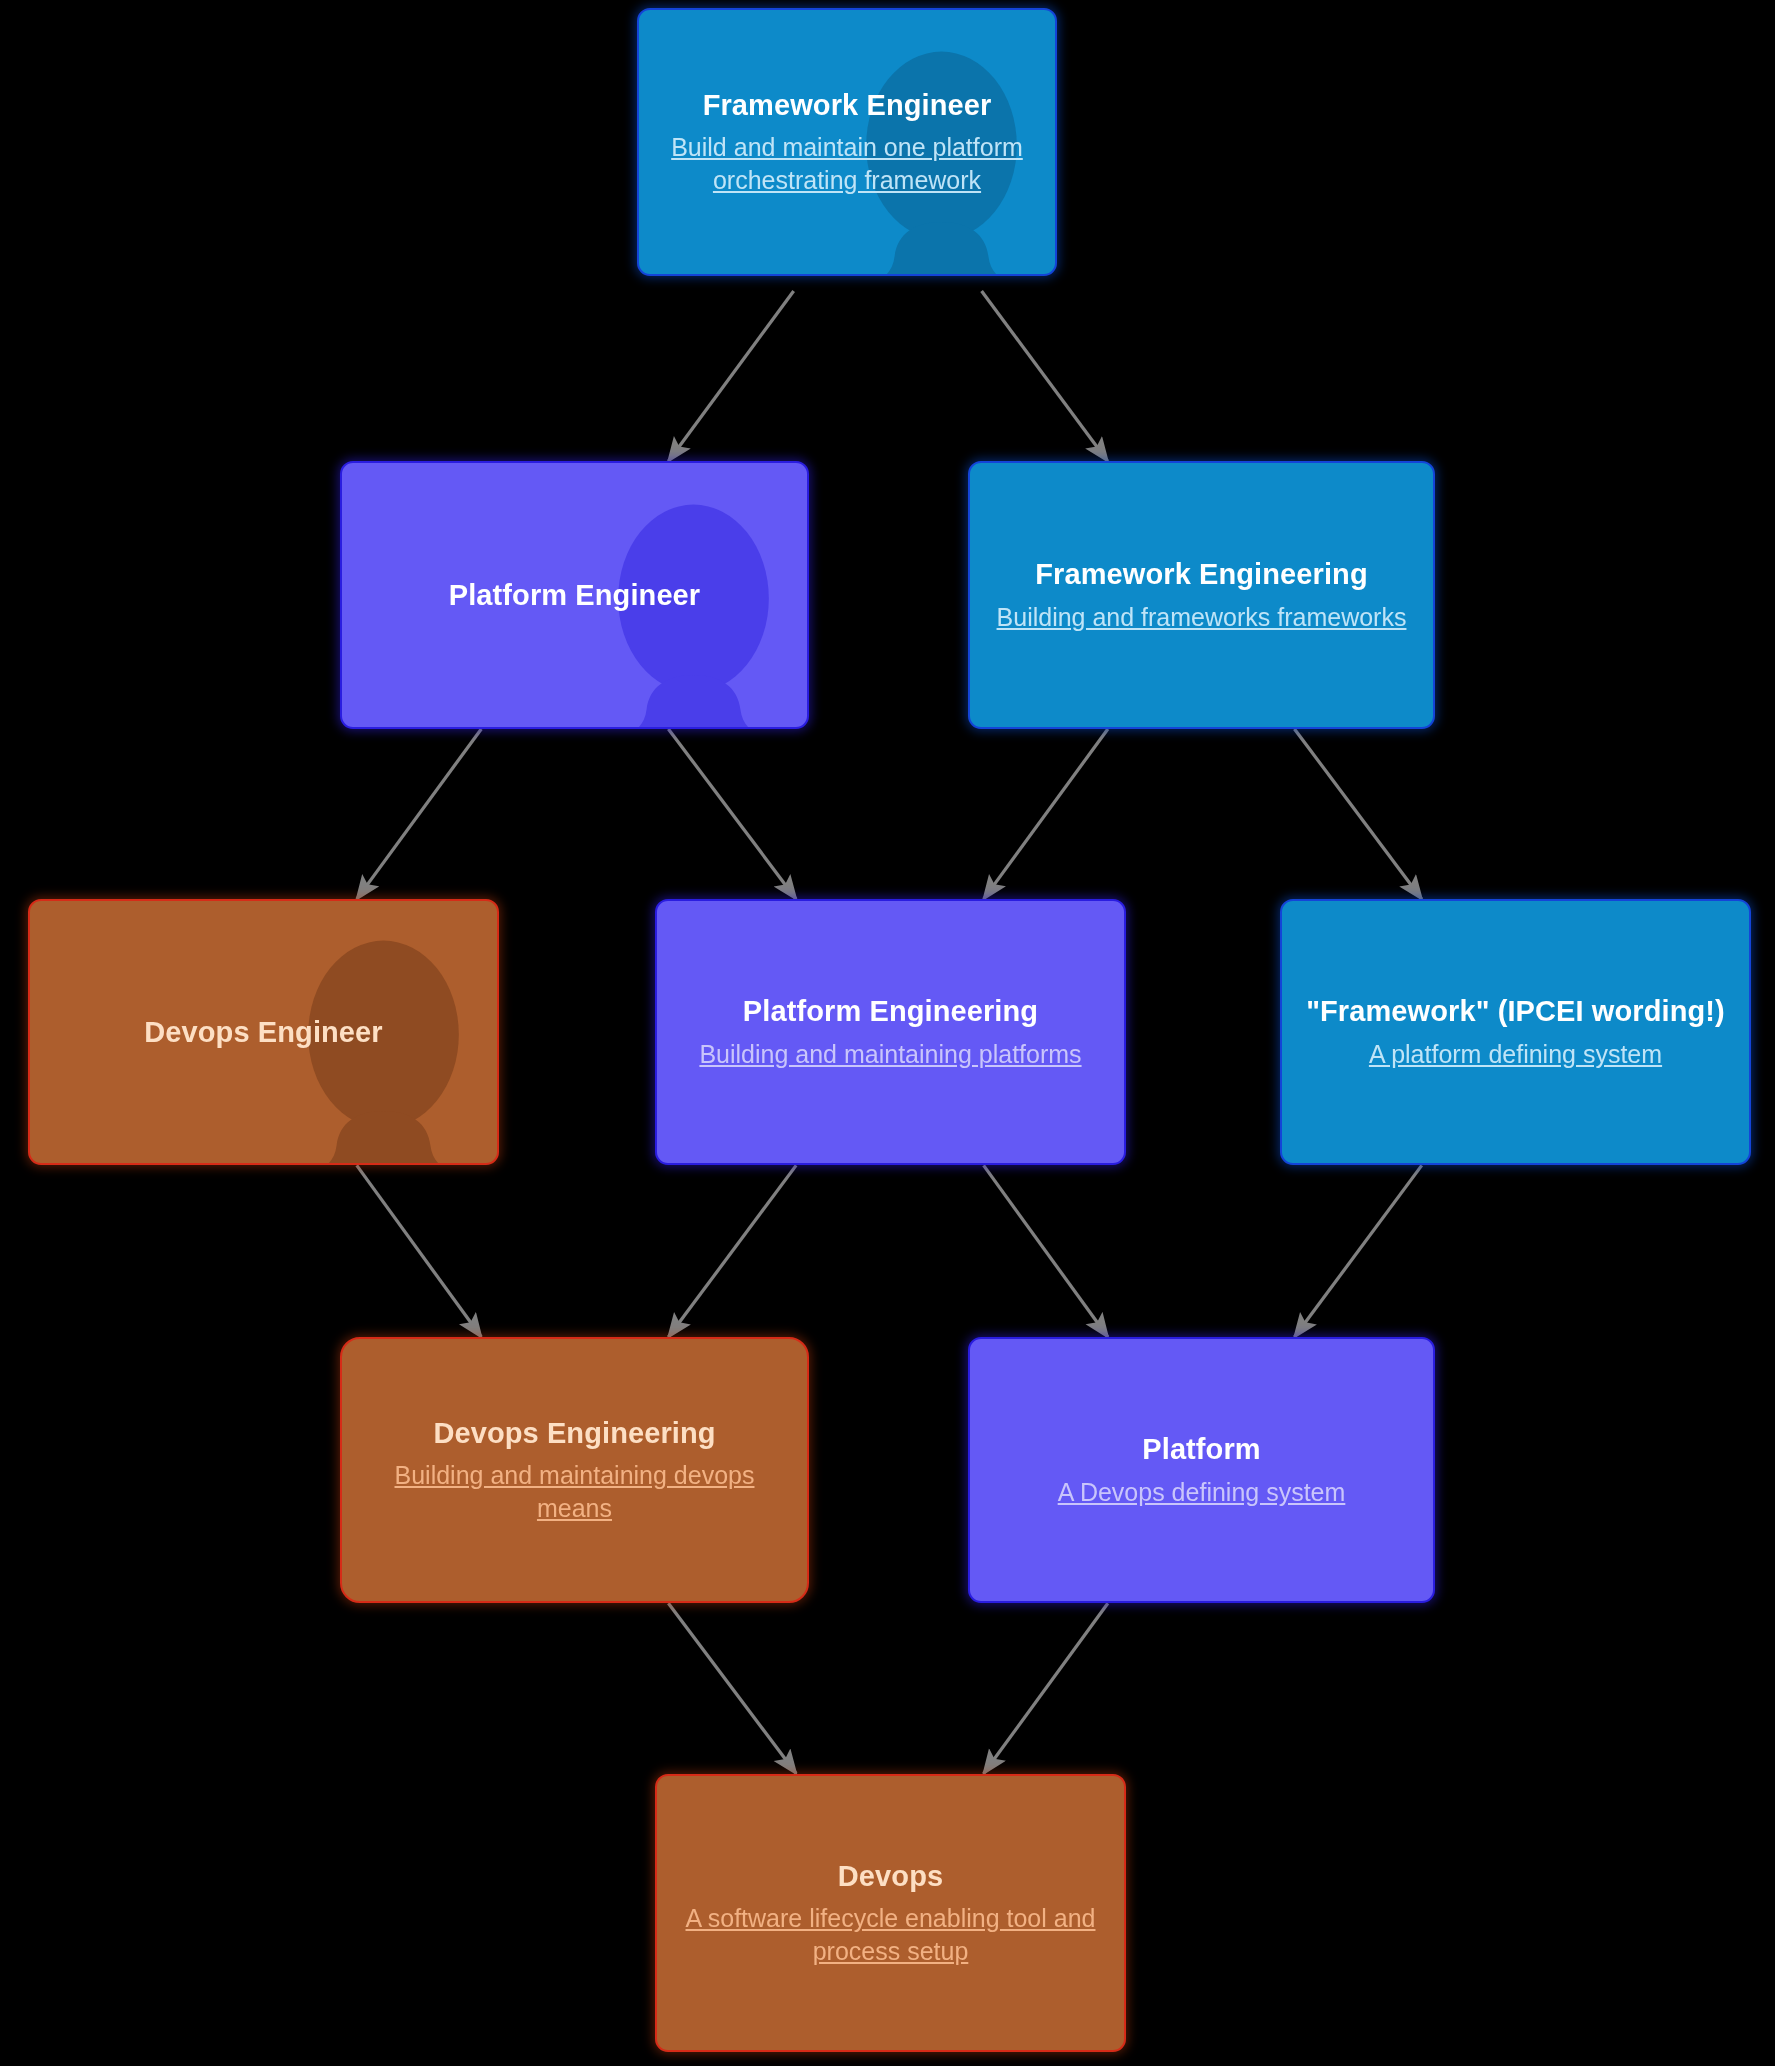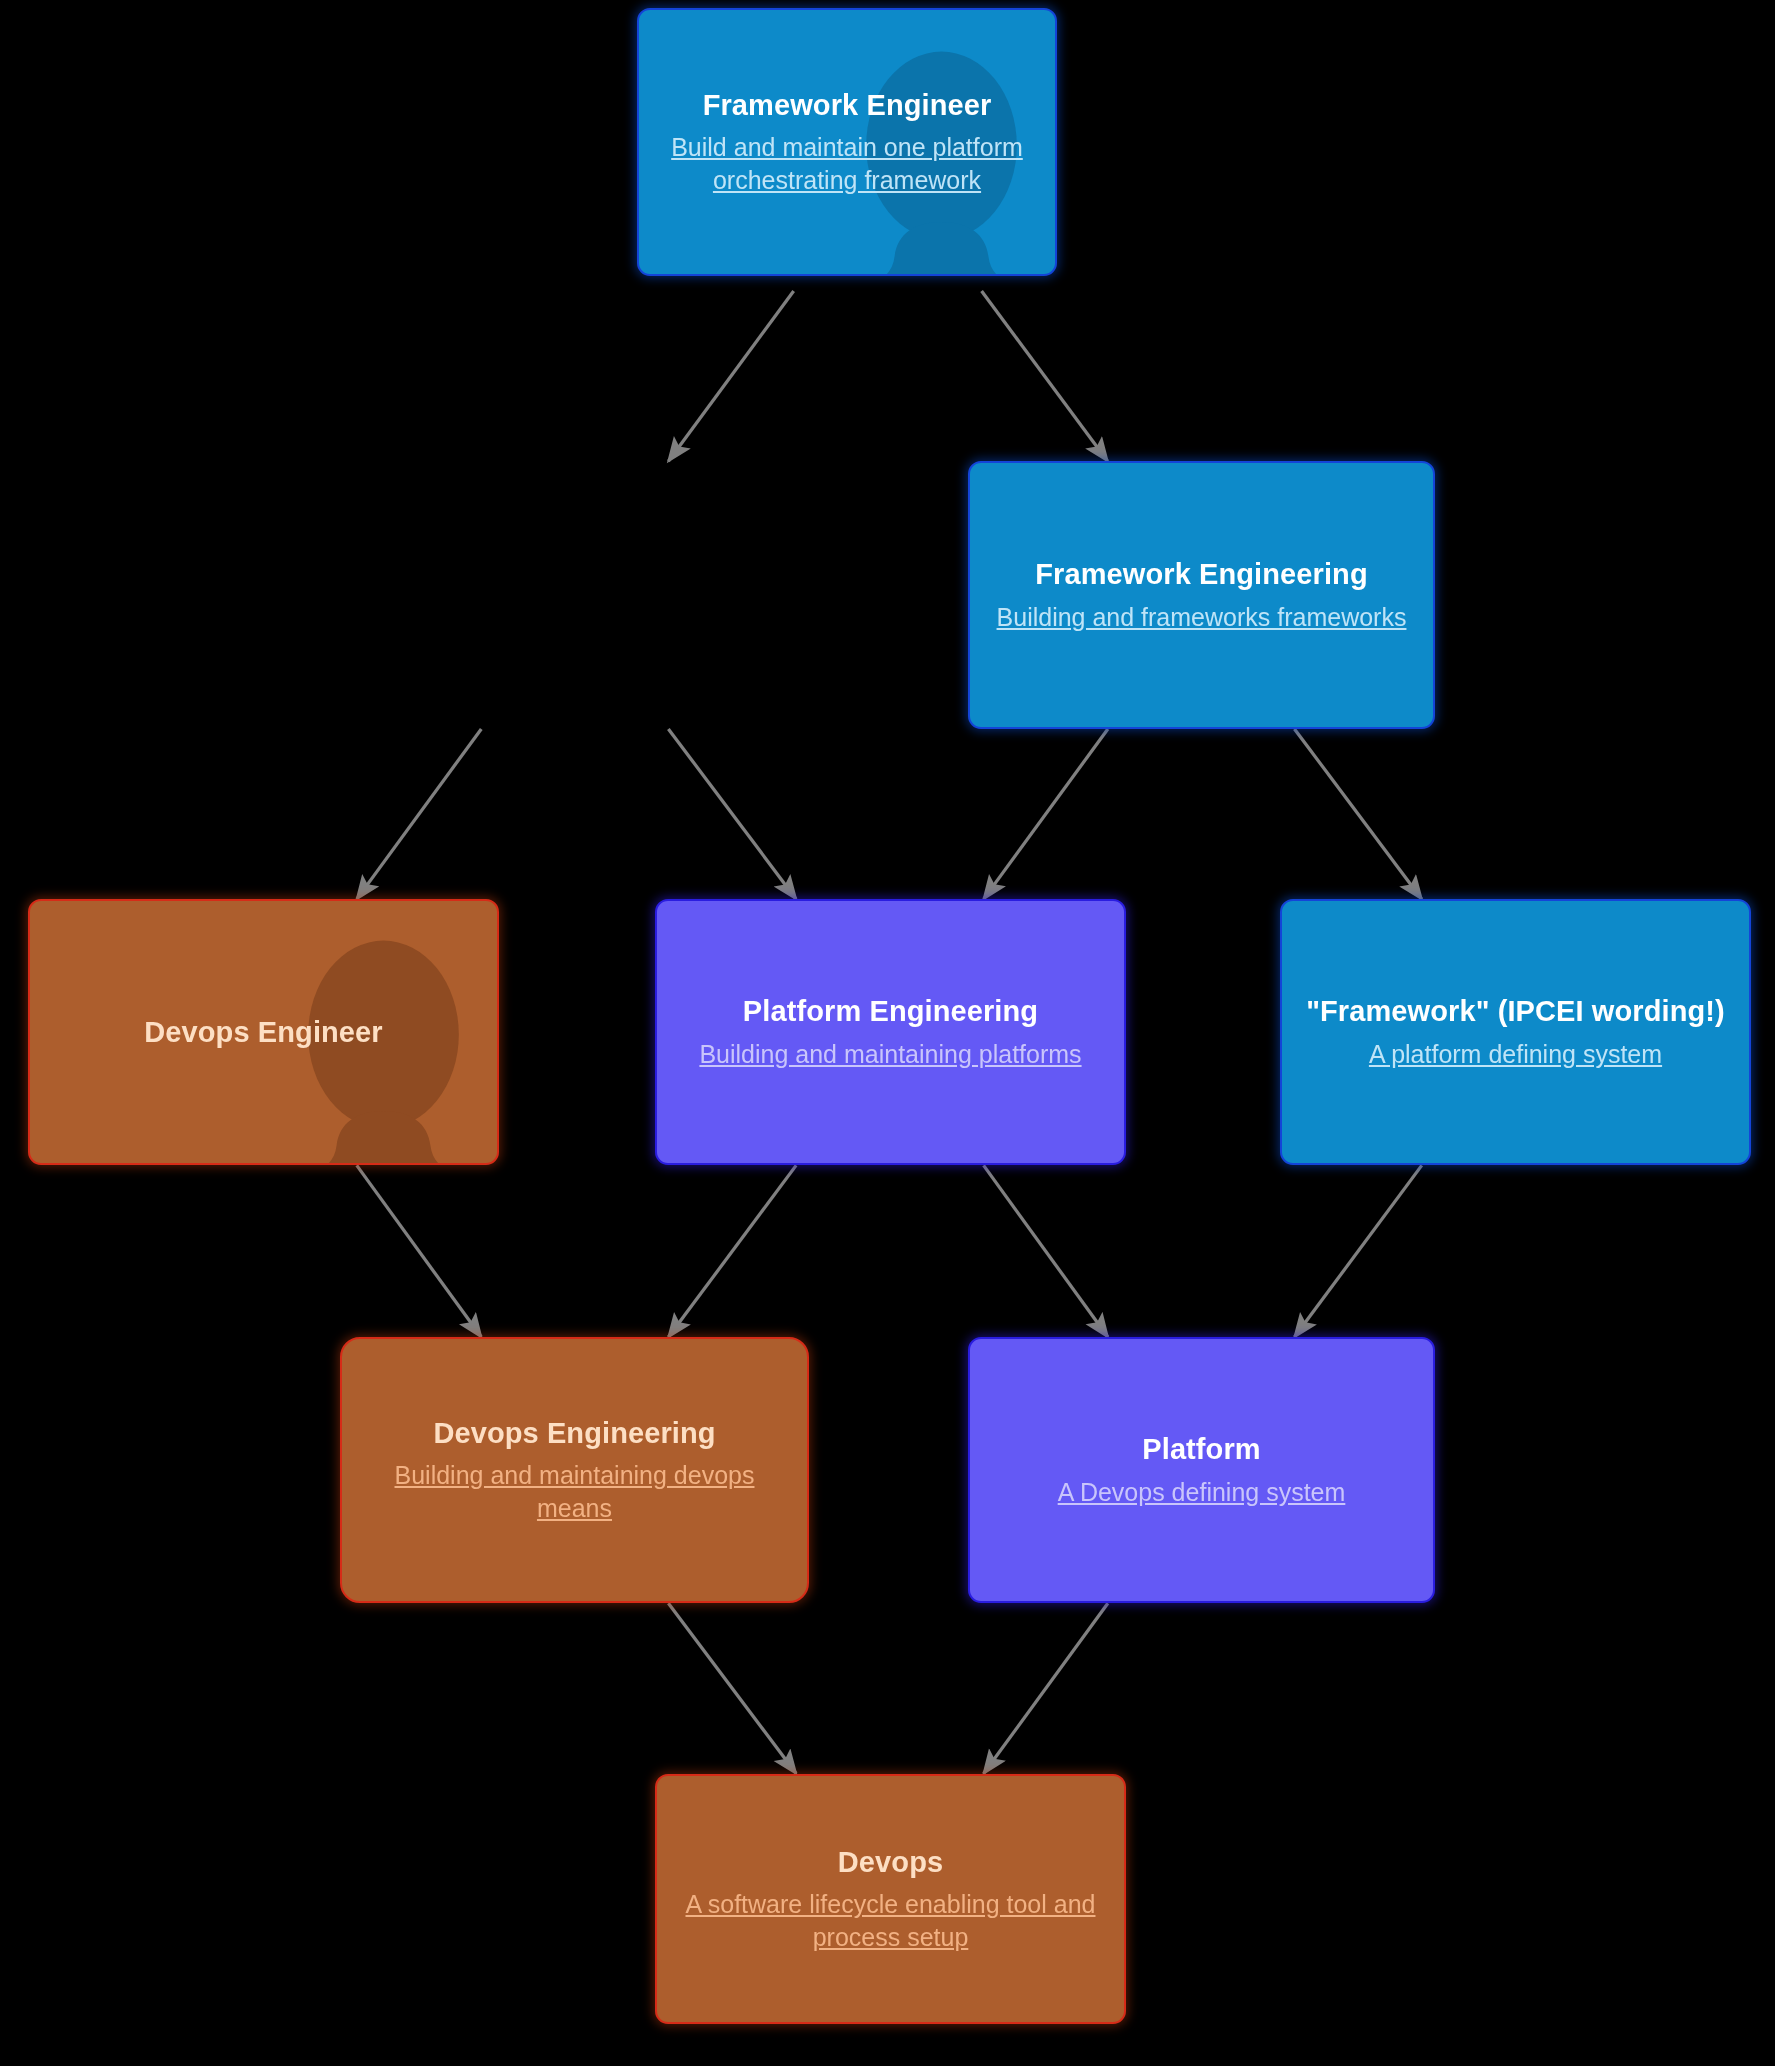--- a/index.html
+++ b/index.html
@@ -132,20 +132,30 @@
     <svg class="person-icon" viewBox="0 0 200 250">
       <ellipse cx="100" cy="78" rx="61" ry="76"></ellipse>
       <path d="M100 140 c-22 0 -36 10 -38 28 c-2 17 -16 22 -30 26 c-24 7 -36 24 -41 56 c-3 22 -4 40 -4 62 h226 c0 -22 -1 -40 -4 -62 c-5 -32 -17 -49 -41 -56 c-14 -4 -28 -9 -30 -26 c-2 -18 -16 -28 -38 -28 z"></path>
     </svg>
     <div class="txt-wrap">
       <div class="node-title">Framework Engineer</div>
       <div class="node-subtitle">Build and maintain one platform orchestrating framework</div>
     </div>
   </div>
 
+  <div class="node theme-purple" style="left: 340px; top: 461px; width: 469px; height: 268px;">
+    <svg class="person-icon" viewBox="0 0 200 250">
+      <ellipse cx="100" cy="78" rx="61" ry="76"></ellipse>
+      <path d="M100 140 c-22 0 -36 10 -38 28 c-2 17 -16 22 -30 26 c-24 7 -36 24 -41 56 c-3 22 -4 40 -4 62 h226 c0 -22 -1 -40 -4 -62 c-5 -32 -17 -49 -41 -56 c-14 -4 -28 -9 -30 -26 c-2 -18 -16 -28 -38 -28 z"></path>
+    </svg>
+    <div class="txt-wrap">
+      <div class="node-title">Platform Engineer</div>
+
+    </div>
+  </div>
 
   <div class="node theme-blue" style="left: 968px; top: 461px; width: 467px; height: 268px;">
     <div class="txt-wrap">
       <div class="node-title">Framework Engineering</div>
       <div class="node-subtitle">Building and frameworks frameworks</div>
     </div>
   </div>
 
   <div class="node theme-orange" style="left: 28px; top: 899px; width: 471px; height: 266px;">
     <svg class="person-icon" viewBox="0 0 200 250">
@@ -179,21 +189,21 @@
     </div>
   </div>
 
   <div class="node theme-purple" style="left: 968px; top: 1337px; width: 467px; height: 266px;">
     <div class="txt-wrap">
       <div class="node-title">Platform</div>
       <div class="node-subtitle">A Devops defining system</div>
     </div>
   </div>
 
-  <div class="node theme-orange" style="left: 655px; top: 1774px; width: 471px; height: 250px;">
+  <div class="node theme-orange" style="left: 655px; top: 1774px; width: 471px; height: 278px;">
     <div class="txt-wrap">
       <div class="node-title">Devops</div>
       <div class="node-subtitle">A software lifecycle enabling tool and process setup</div>
     </div>
   </div>
 
 </div>
 
 
 </body></html>

